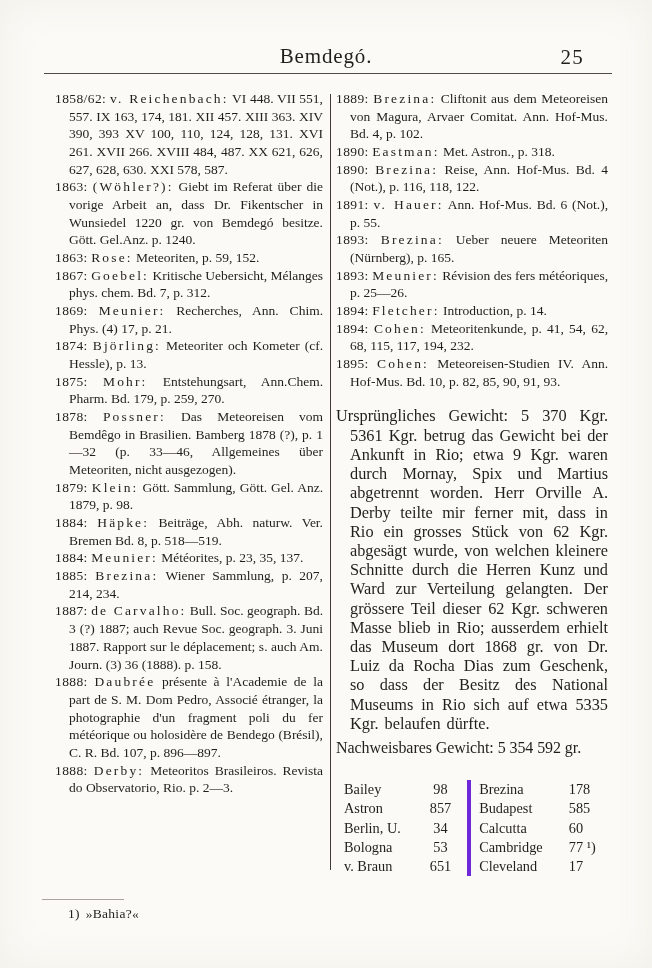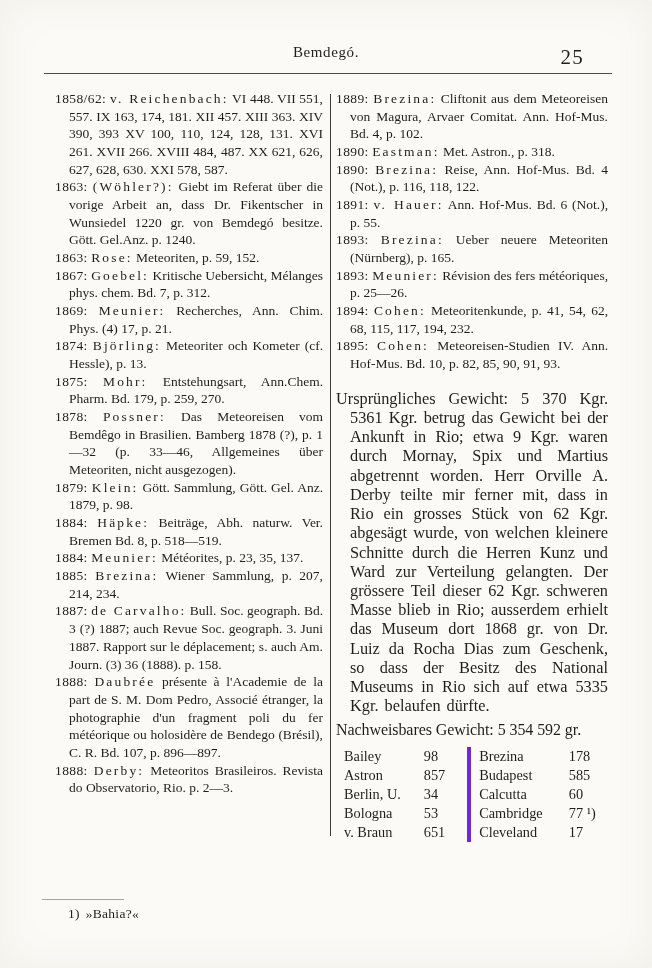--- a/index.html
+++ b/index.html
@@ -8,21 +8,21 @@
     position:relative;
     width:652px;height:968px;
     background:#fbfaf6;
     color:#211f1c;
     overflow:hidden;
     box-shadow:inset 0 0 40px rgba(120,110,90,.08);
   }
   
   .running-title{
     position:absolute;top:44px;left:0;right:0;
-    text-align:center;font-size:15px;letter-spacing:.04em;
+    text-align:center;font-size:21px;letter-spacing:.04em;
   }
   .page-number{
     position:absolute;top:45px;right:68px;
     font-size:21px;letter-spacing:.06em;
   }
   .header-rule{
     position:absolute;top:73px;left:44px;width:568px;height:1px;
     background:#4e4b46;
   }
   
@@ -50,26 +50,26 @@
     font-size:16.3px;line-height:1.18;
     text-align:justify;word-spacing:.12em;
   }
   .weight-line{
     margin:5px 0 0 0;
     font-size:16px;line-height:1.2;white-space:nowrap;letter-spacing:-.005em;
   }
   
   .weight-table{
     width:100%;border-collapse:collapse;
-    margin-top:7px;
+    margin-top:23px;
     font-size:14.3px;line-height:1.2;
   }
   .weight-table td{padding:1px 0;}
   td.lname{padding-left:8px;}
-  td.lval{text-align:left;padding-right:10px;}
+  td.lval{text-align:center;padding-right:10px;}
   td.rname{border-left:4px solid #6d28d9;padding-left:8px;}
   td.rval{padding-right:2px;}
   
   .footnote-rule{
     position:absolute;top:899px;left:42px;width:82px;height:1px;
     background:#a9a59c;
   }
   .footnote{
     position:absolute;top:906px;left:68px;
     font-size:13.5px;letter-spacing:.02em;
@@ -133,20 +133,21 @@
           <p class="entry"><span class="year">1890:</span> <span class="author">Eastman:</span> <span class="rest">Met. Astron., p. 318.</span></p>
 
           <p class="entry"><span class="year">1890:</span> <span class="author">Brezina:</span> <span class="rest">Reise, Ann. Hof-Mus. Bd. 4 (Not.), p. 116, 118, 122.</span></p>
 
           <p class="entry"><span class="year">1891:</span> <span class="author">v. Hauer:</span> <span class="rest">Ann. Hof-Mus. Bd. 6 (Not.), p. 55.</span></p>
 
           <p class="entry"><span class="year">1893:</span> <span class="author">Brezina:</span> <span class="rest">Ueber neuere Meteoriten (Nürnberg), p. 165.</span></p>
 
           <p class="entry"><span class="year">1893:</span> <span class="author">Meunier:</span> <span class="rest">Révision des fers météoriques, p. 25—26.</span></p>
 
+          <p class="entry"><span class="year">1894:</span> <span class="author">Fletcher:</span> <span class="rest">Introduction, p. 14.</span></p>
 
           <p class="entry"><span class="year">1894:</span> <span class="author">Cohen:</span> <span class="rest">Meteoritenkunde, p. 41, 54, 62, 68, 115, 117, 194, 232.</span></p>
 
           <p class="entry"><span class="year">1895:</span> <span class="author">Cohen:</span> <span class="rest">Meteoreisen-Studien IV. Ann. Hof-Mus. Bd. 10, p. 82, 85, 90, 91, 93.</span></p>
         </div>
 
       <p class="weight-para"><span>Ursprüngliches Gewicht:</span> <span>5 370 Kgr.</span> <span>5361 Kgr. betrug das Gewicht bei der Ankunft in Rio; etwa 9 Kgr. waren durch Mornay, Spix und Martius abgetrennt worden. Herr Orville A. Derby teilte mir ferner mit, dass in Rio ein grosses Stück von 62 Kgr. abgesägt wurde, von welchen kleinere Schnitte durch die Herren Kunz und Ward zur Verteilung gelangten. Der grössere Teil dieser 62 Kgr. schweren Masse blieb in Rio; ausserdem erhielt das Museum dort 1868 gr. von Dr. Luiz da Rocha Dias zum Geschenk, so dass der Besitz des National Museums in Rio sich auf etwa 5335 Kgr. belaufen dürfte.</span></p>
 
       <p class="weight-line"><span>Nachweisbares Gewicht:</span> <span>5 354 592 gr.</span></p>
 

